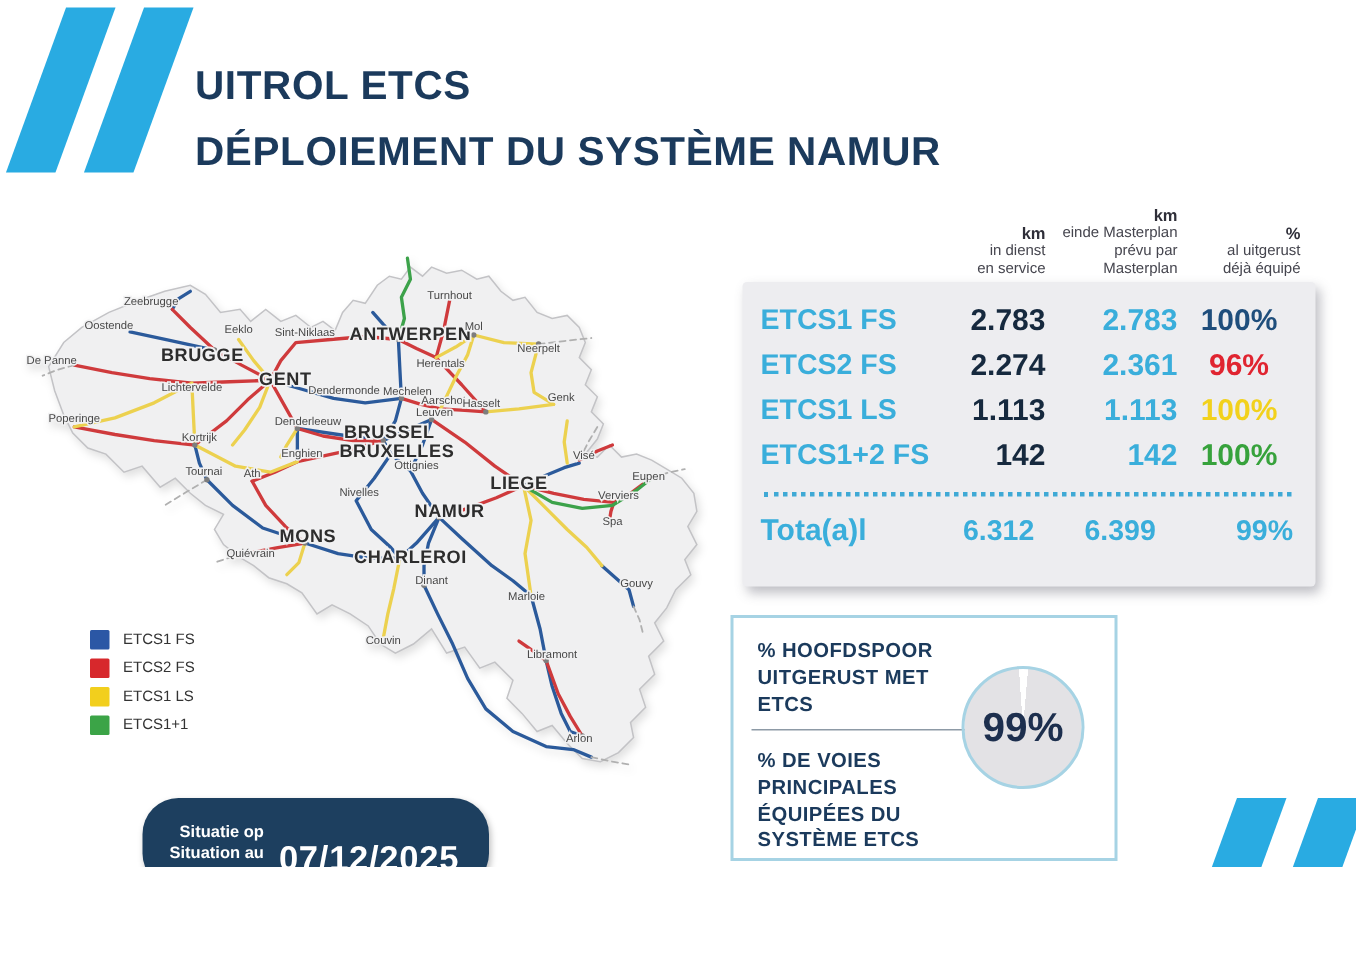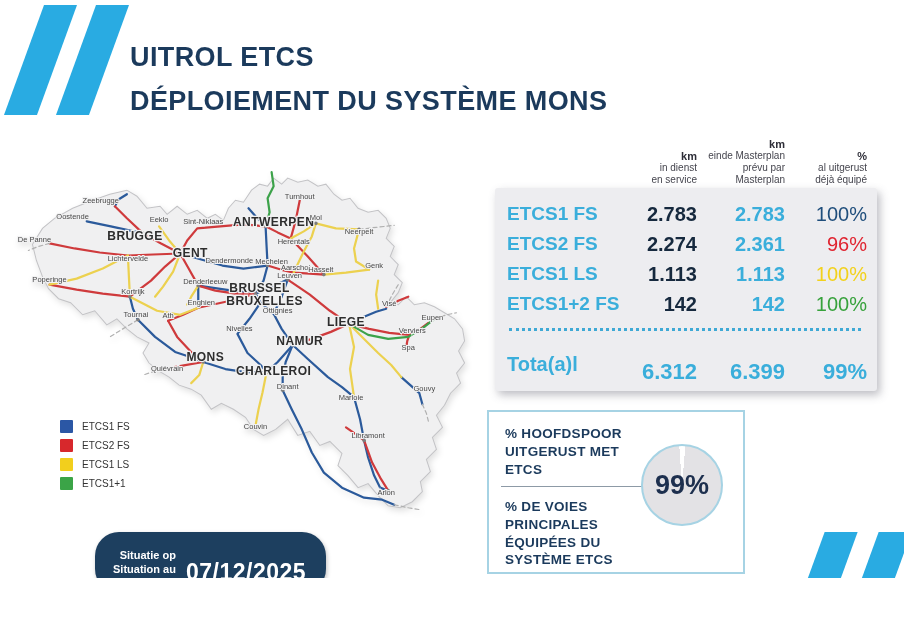--- a/index.html
+++ b/index.html
@@ -46,25 +46,25 @@
             text-align:right;font-size:10px;color:#45454e;line-height:12px;}
   .hdr-unit{font-weight:700;font-size:11px;color:#2e2e38;}
 
   
   .tbl-panel{position:absolute;left:495px;top:188px;width:382px;height:203px;background:#ededf0;
              border-radius:3px;box-shadow:3px 4px 8px rgba(110,110,125,.45);padding:11px 14px 0 12px;}
   .tbl-row{display:grid;grid-template-columns:122px 68px 88px 82px;height:30px;align-items:center;}
   .cell-label{font-size:19px;font-weight:700;color:#3aaedb;}
   .cell-v1{font-size:20px;font-weight:700;color:#16293e;text-align:right;}
   .cell-v2{font-size:20px;font-weight:700;color:#3aaedb;text-align:right;}
-  .cell-pct{font-size:20px;font-weight:400;text-align:right;}
+  .cell-pct{font-size:20px;font-weight:700;text-align:center;}
   .tbl-divider{border-top:3px dotted #3fa9d5;margin:9px 2px 0 2px;}
-  .tbl-total{display:grid;grid-template-columns:122px 68px 88px 82px;align-items:center;margin-top:12px;}
+  .tbl-total{display:grid;grid-template-columns:122px 68px 88px 82px;align-items:center;margin-top:12px;gap:13px;}
   .total-label{font-size:20px;font-weight:700;color:#3aaedb;}
-  .total-v{font-size:22px;font-weight:700;color:#3aaedb;text-align:right;margin-top:16px;}
+  .total-v{font-size:19px;font-weight:700;color:#3aaedb;}
 
   
   .kpi-box{position:absolute;left:487px;top:410px;width:258px;height:164px;border:2px solid #a6d3e4;background:#fff;}
   .kpi-text{position:absolute;left:16px;color:#1b3a5c;font-weight:700;font-size:13.5px;line-height:1.32;letter-spacing:.3px;width:150px;}
   .kpi-text.nl{top:13px;}
   .kpi-text.fr{top:86px;}
   .kpi-divider{position:absolute;left:12px;top:74px;width:143px;border-top:1.5px solid #8d9aa6;}
   .donut{position:absolute;left:152px;top:32px;width:82px;height:82px;border-radius:50%;
          border:2.5px solid #a6d3e4;display:flex;align-items:center;justify-content:center;}
   .donut-value{font-size:27px;font-weight:700;color:#1d2f4e;}
@@ -74,21 +74,21 @@
 
 <div class="stage">
 
   <div class="stripe tl s1"></div>
   <div class="stripe tl s2"></div>
   <div class="stripe br s1"></div>
   <div class="stripe br s2"></div>
 
   <div class="title-block">
     <div class="title-line1">UITROL ETCS</div>
-    <div class="title-line2">DÉPLOIEMENT DU SYSTÈME MONS</div>
+    <div class="title-line2">DÉPLOIEMENT DU SYSTÈME NAMUR</div>
   </div>
 
   <div class="map-wrap" id="map"><svg viewBox="0 0 465 400">
         <path d="M 18,88 L 28,72 L 40,62 L 58,52 L 78,44 L 95,38 L 112,34 L 122,40 L 132,52 L 145,50 L 152,58 L 162,50 L 172,58 L 182,54 L 192,62 L 200,58 L 208,64 L 213,52 L 220,44 L 228,46 L 236,34 L 244,28 L 252,30 L 258,22 L 266,28 L 272,22 L 282,26 L 292,24 L 302,30 L 310,28 L 318,38 L 326,44 L 334,42 L 342,52 L 352,56 L 362,54 L 370,62 L 374,72 L 370,82 L 378,90 L 374,100 L 382,108 L 378,118 L 386,126 L 382,136 L 374,146 L 382,148 L 390,140 L 398,148 L 408,146 L 418,150 L 428,156 L 438,162 L 446,172 L 448,184 L 442,194 L 448,206 L 440,216 L 444,226 L 434,236 L 428,248 L 420,258 L 426,270 L 416,280 L 420,292 L 410,302 L 414,314 L 404,324 L 406,334 L 396,344 L 384,350 L 372,348 L 362,338 L 352,326 L 342,330 L 332,318 L 322,308 L 326,296 L 314,284 L 304,288 L 294,274 L 282,278 L 272,262 L 260,272 L 248,278 L 238,272 L 230,260 L 218,252 L 206,246 L 196,252 L 186,238 L 176,232 L 164,228 L 154,220 L 144,214 L 134,206 L 128,196 L 134,186 L 122,180 L 112,172 L 102,162 L 92,168 L 80,154 L 68,158 L 56,146 L 44,142 L 34,132 L 28,120 L 22,104 Z" fill="#f0f0f1" stroke="#c3c3c6" stroke-width="1"></path>
         <polyline points="72,65 96,70 128,77" fill="none" stroke="#2b5a9b" stroke-width="2.2" stroke-linecap="round" stroke-linejoin="round"></polyline>
         <polyline points="100,50 104,43 112,38" fill="none" stroke="#2b5a9b" stroke-width="2.2" stroke-linecap="round" stroke-linejoin="round"></polyline>
         <polyline points="165,97 186,103 207,109 228,112 252,109" fill="none" stroke="#2b5a9b" stroke-width="2.2" stroke-linecap="round" stroke-linejoin="round"></polyline>
         <polyline points="250,70 251,90 252,109 248,124 240,137" fill="none" stroke="#2b5a9b" stroke-width="2.2" stroke-linecap="round" stroke-linejoin="round"></polyline>
         <polyline points="240,137 256,130 272,123" fill="none" stroke="#2b5a9b" stroke-width="2.2" stroke-linecap="round" stroke-linejoin="round"></polyline>
         <polyline points="240,137 210,133 183,129" fill="none" stroke="#2b5a9b" stroke-width="2.2" stroke-linecap="round" stroke-linejoin="round"></polyline>

